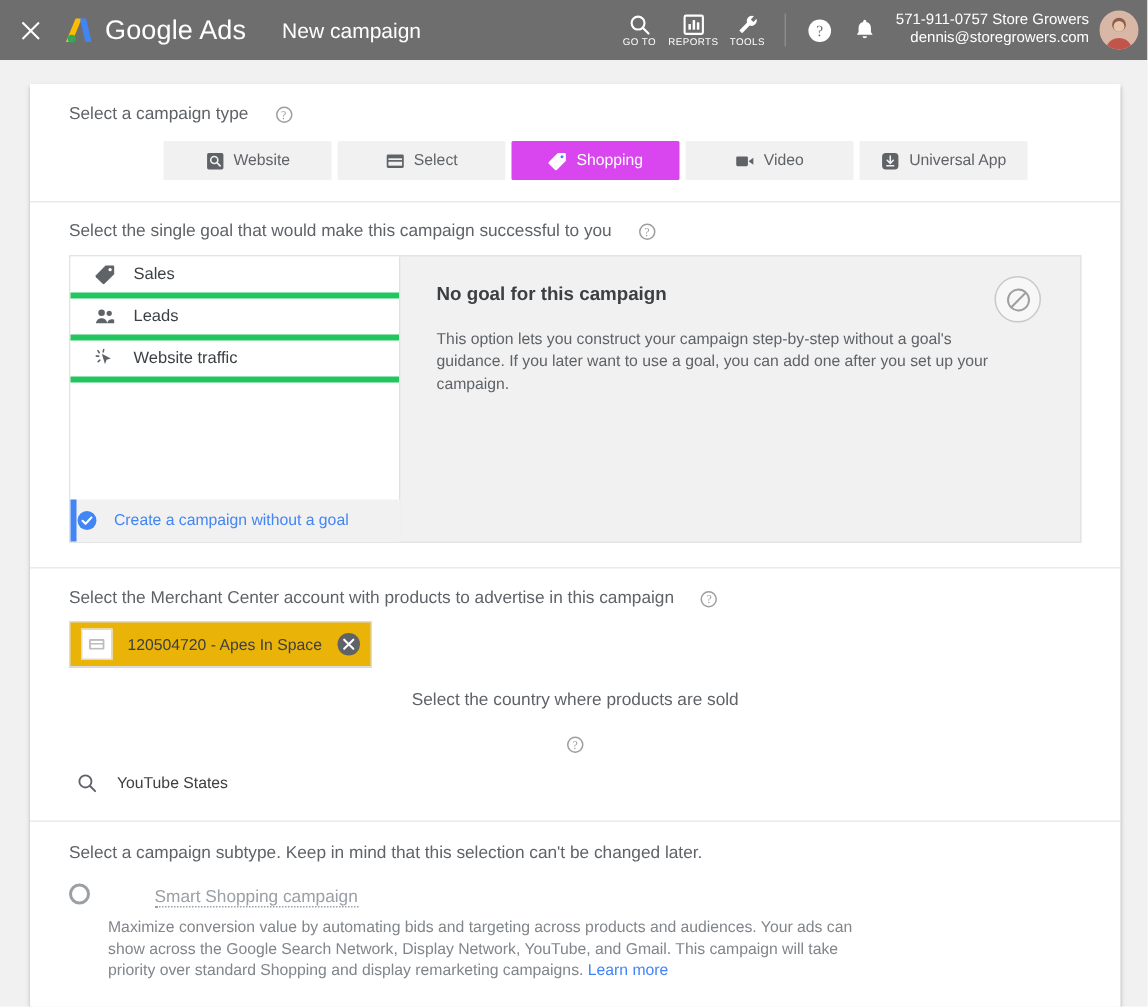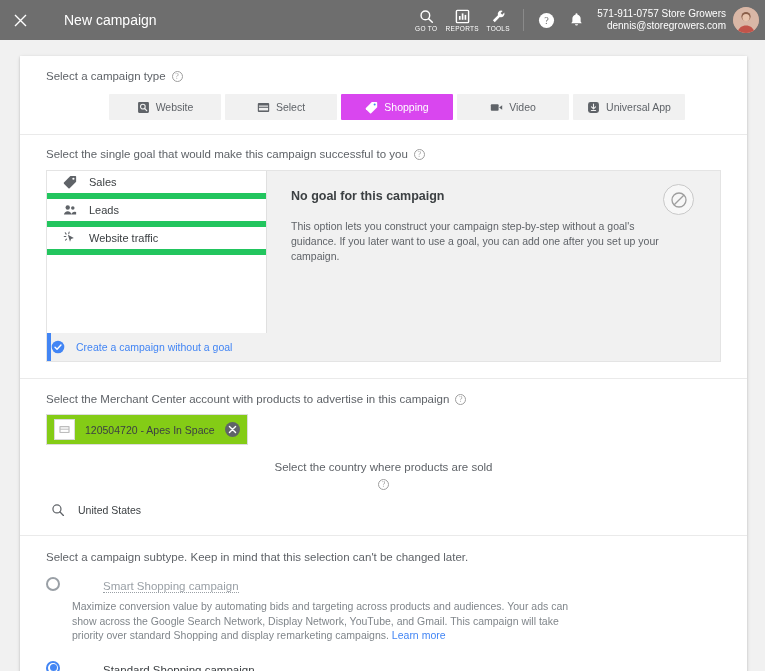--- a/index.html
+++ b/index.html
@@ -58,21 +58,21 @@
   .card {
     position: absolute; left: 20px; top: 16px; width: 727px;
     background: #ffffff;
     box-shadow: 0 1px 2px rgba(0,0,0,.16), 0 1px 4px rgba(0,0,0,.10);
   }
 
   .sec { padding: 0 26px; }
   .sec-div { height: 1px; background: #eaeaea; margin: 0; }
 
   .lbl-q {
-    font-size: 11.5px; color: #5f6368; display: flex; align-items: center; gap: 6px;
+    font-size: 11.5px; color: #5f6368; display: flex; align-items: center; gap: 18px;
   }
   .help {
     width: 11px; height: 11px; border-radius: 50%;
     border: 1px solid #9e9e9e; color: #9e9e9e;
     font-size: 8px; line-height: 9px; text-align: center; cursor: pointer;
     font-family: "Liberation Serif", serif;
   }
 
   
   .typebar { display: flex; gap: 4px; margin-top: 12px; padding-left: 63px; }
@@ -90,21 +90,21 @@
     display: flex; margin-top: 10px; background: #f1f1f1;
     border: 1px solid #e4e4e4; height: 192px; position: relative;
   }
   .goal-left {
     width: 220px; background: #ffffff; border-right: 1px solid #e0e0e0;
     display: flex; flex-direction: column;
   }
   .goal-item {
     height: 28px; display: flex; align-items: center; gap: 12px;
     padding-left: 16px; font-size: 11px; color: #3c4043;
-    border-bottom: 6px solid #22c55e; cursor: pointer;
+    border-bottom: 4px solid #22c55e; cursor: pointer;
   }
   .goal-item .gi { width: 14px; height: 14px; display: block; }
   .goal-left-fill { flex: 1; }
   .goal-right { flex: 1; padding: 18px 60px 0 24px; position: relative; }
   .goal-title { font-size: 12.5px; font-weight: bold; color: #3c4043; }
   .goal-desc { font-size: 10.5px; color: #5f6368; line-height: 15px; margin-top: 16px; }
   .goal-badge {
     position: absolute; right: 26px; top: 13px;
     width: 31px; height: 31px; border-radius: 50%;
     border: 1px solid #c9c9c9; background: #f7f7f7;
@@ -113,21 +113,21 @@
   .nogoal-row {
     position: absolute; left: 0; bottom: 0; width: 220px; height: 28px;
     background: #f1f1f1; display: flex; align-items: center; gap: 11px;
     border-left: 4px solid #4285f4; 
     font-size: 10.5px; color: #4285f4; cursor: pointer;
   }
 
   
   .mc-field {
     margin-top: 9px; width: 202px; height: 31px;
-    border: 1px solid #dcdcdc; background: #84cc16;
+    border: 1px solid #dcdcdc; background: #eab308;
     display: flex; align-items: center; padding: 0 7px; cursor: text;
   }
   .mc-thumb {
     width: 21px; height: 21px; border: 1px solid #dadada; background: #fff;
     display: flex; align-items: center; justify-content: center;
   }
   .mc-text { font-size: 10.5px; color: #3c4043; margin-left: 10px; flex: 1; }
   .mc-clear {
     width: 15px; height: 15px; border-radius: 50%; background: #5f6368;
     display: flex; align-items: center; justify-content: center; cursor: pointer;
@@ -156,20 +156,28 @@
 </head>
 <body>
 
 <div class="topbar">
   <div class="tb-close">
     <svg width="13" height="13" viewBox="0 0 13 13" aria-hidden="true">
       <path d="M1 1 L12 12 M12 1 L1 12" stroke="#ffffff" stroke-width="1.4" fill="none"></path>
     </svg>
   </div>
 
+  <div class="tb-logo">
+    <svg class="tb-logo-mark" viewBox="0 0 24 24">
+      <path d="M9.6 2.6 L14.3 2.6 L6.9 20.6 L2.2 20.6 Z" fill="#fbbc04"></path>
+      <path d="M12.9 2.6 L17.6 2.6 L21.8 20.6 L17.1 20.6 Z" fill="#4285f4"></path>
+      <circle cx="6.6" cy="18.0" r="3.0" fill="#34a853"></circle>
+    </svg>
+    <span class="tb-brand">Google Ads</span>
+  </div>
 
   <span class="tb-subtitle">New campaign</span>
 
   <div class="tb-right">
 
     <div class="tb-iconbtn">
       <svg width="15" height="15" viewBox="0 0 16 16">
         <circle cx="6.8" cy="6.8" r="4.6" fill="none" stroke="#ffffff" stroke-width="1.5"></circle>
         <path d="M10.3 10.3 L14.2 14.2" stroke="#ffffff" stroke-width="1.6" stroke-linecap="round"></path>
       </svg>
@@ -371,21 +379,21 @@
       <div class="lbl-q" style="margin-top:16px;flex-direction:column;">
         <span>Select the country where products are sold</span>
         <span class="help">?</span>
       </div>
 
       <div class="country-row">
         <svg width="14" height="14" viewBox="0 0 16 16">
           <circle cx="6.8" cy="6.8" r="4.6" fill="none" stroke="#5f6368" stroke-width="1.4"></circle>
           <path d="M10.3 10.3 L14.2 14.2" stroke="#5f6368" stroke-width="1.5" stroke-linecap="round"></path>
         </svg>
-        <span class="country-val">United States</span>
+        <span class="country-val">YouTube States</span>
       </div>
     </div>
 
     <div class="sec-div"></div>
 
     <div class="sec" style="padding-top:15px;padding-bottom:18px;">
       <div class="lbl-q">Select a campaign subtype. Keep in mind that this selection can't be changed later.</div>
 
       <div class="sub-opt">
         <span class="radio"></span>

